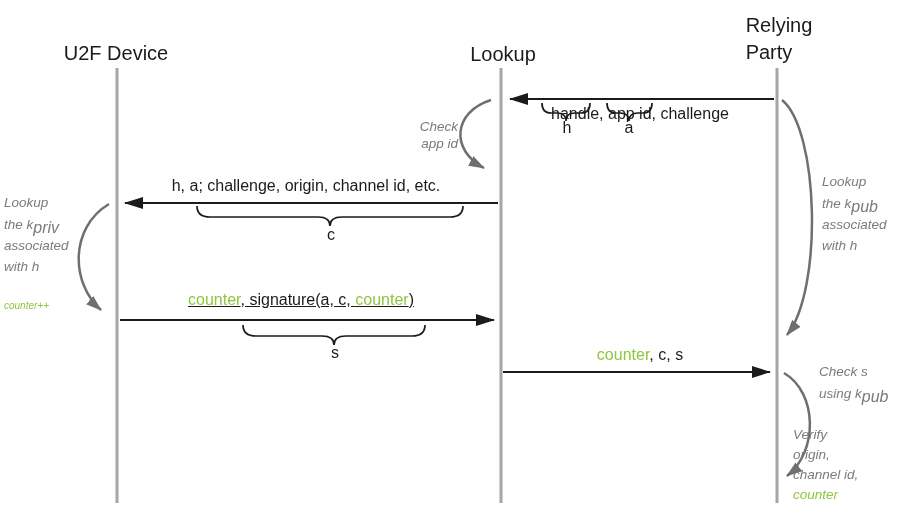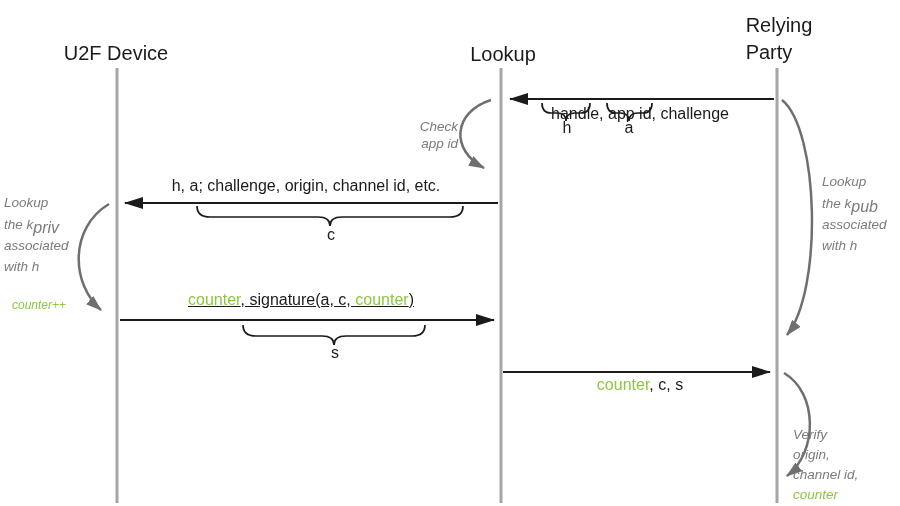--- a/index.html
+++ b/index.html
@@ -76,38 +76,42 @@
   <div class="abs msg" style="left:306px;top:177px;">h, a; challenge, origin, channel id, etc.</div>
   <div class="abs brace-label" style="left:331px;top:226px;">c</div>
 
   <div class="abs ann" style="left:4px;top:180px;">
     <div>Lookup</div>
     <div><span>the k</span><span class="sub">priv</span></div>
     <div>associated</div>
     <div>with h</div>
   </div>
 
-  <div class="abs ann green" style="left:12px;top:283px;font-size:12px;">counter++</div>
+  <div class="abs ann green" style="left:4px;top:283px;font-size:10px;">counter++</div>
 
   <div class="abs msg" style="left:301px;top:291px;text-decoration:underline;">
     <span class="green">counter</span><span>, signature(a, c, </span><span class="green">counter</span><span>)</span>
   </div>
   <div class="abs brace-label" style="left:335px;top:344px;">s</div>
 
-  <div class="abs msg" style="left:640px;top:346px;margin-top:30px;">
+  <div class="abs msg" style="left:640px;top:346px;">
     <span class="green">counter</span><span>, c, s</span>
   </div>
 
   <div class="abs ann" style="left:822px;top:159px;">
     <div>Lookup</div>
     <div><span>the k</span><span class="sub">pub</span></div>
     <div>associated</div>
     <div>with h</div>
   </div>
 
+  <div class="abs ann" style="left:819px;top:349px;">
+    <div>Check s</div>
+    <div><span>using k</span><span class="sub">pub</span></div>
+  </div>
 
   <div class="abs ann" style="left:793px;top:413px;line-height:20px;">
     <div>Verify</div>
     <div>origin,</div>
     <div>channel id,</div>
     <div class="green">counter</div>
   </div>
 
 </div>
 

